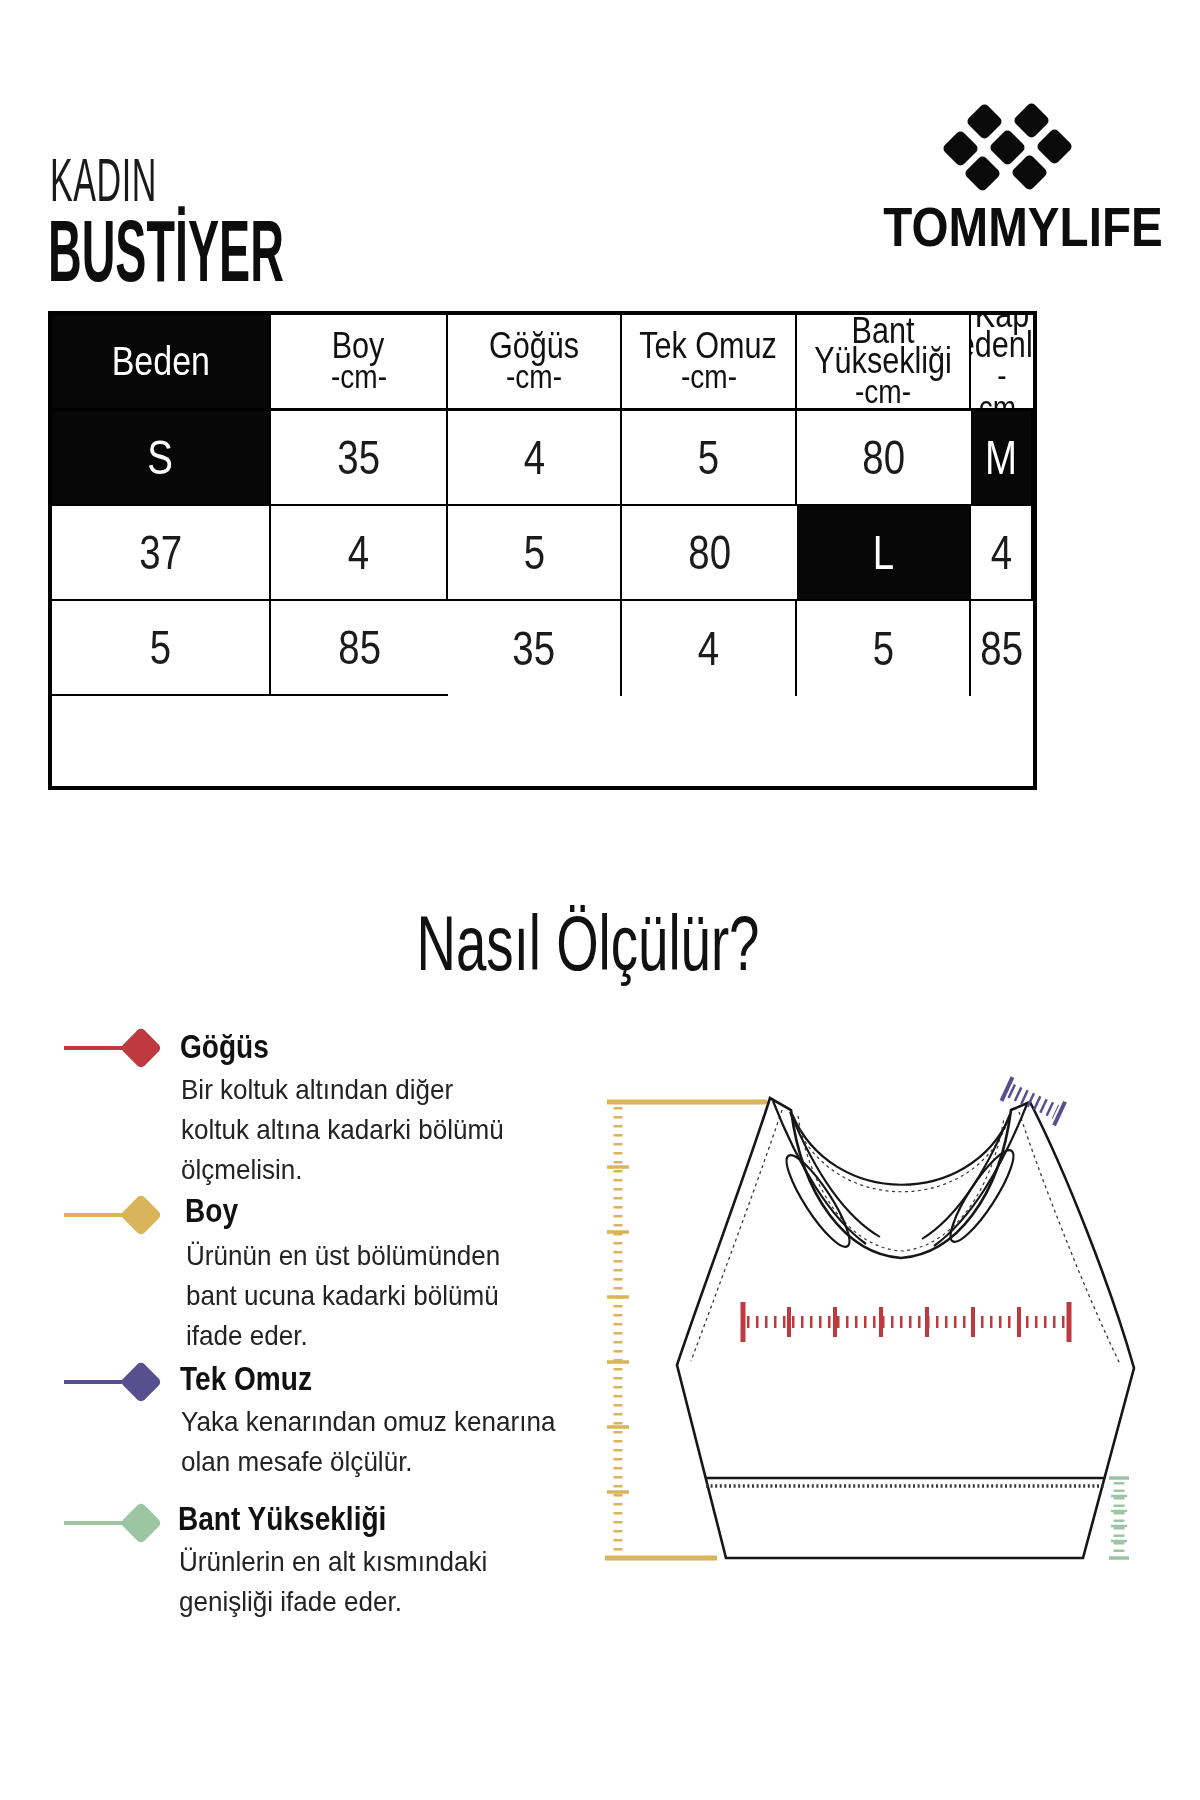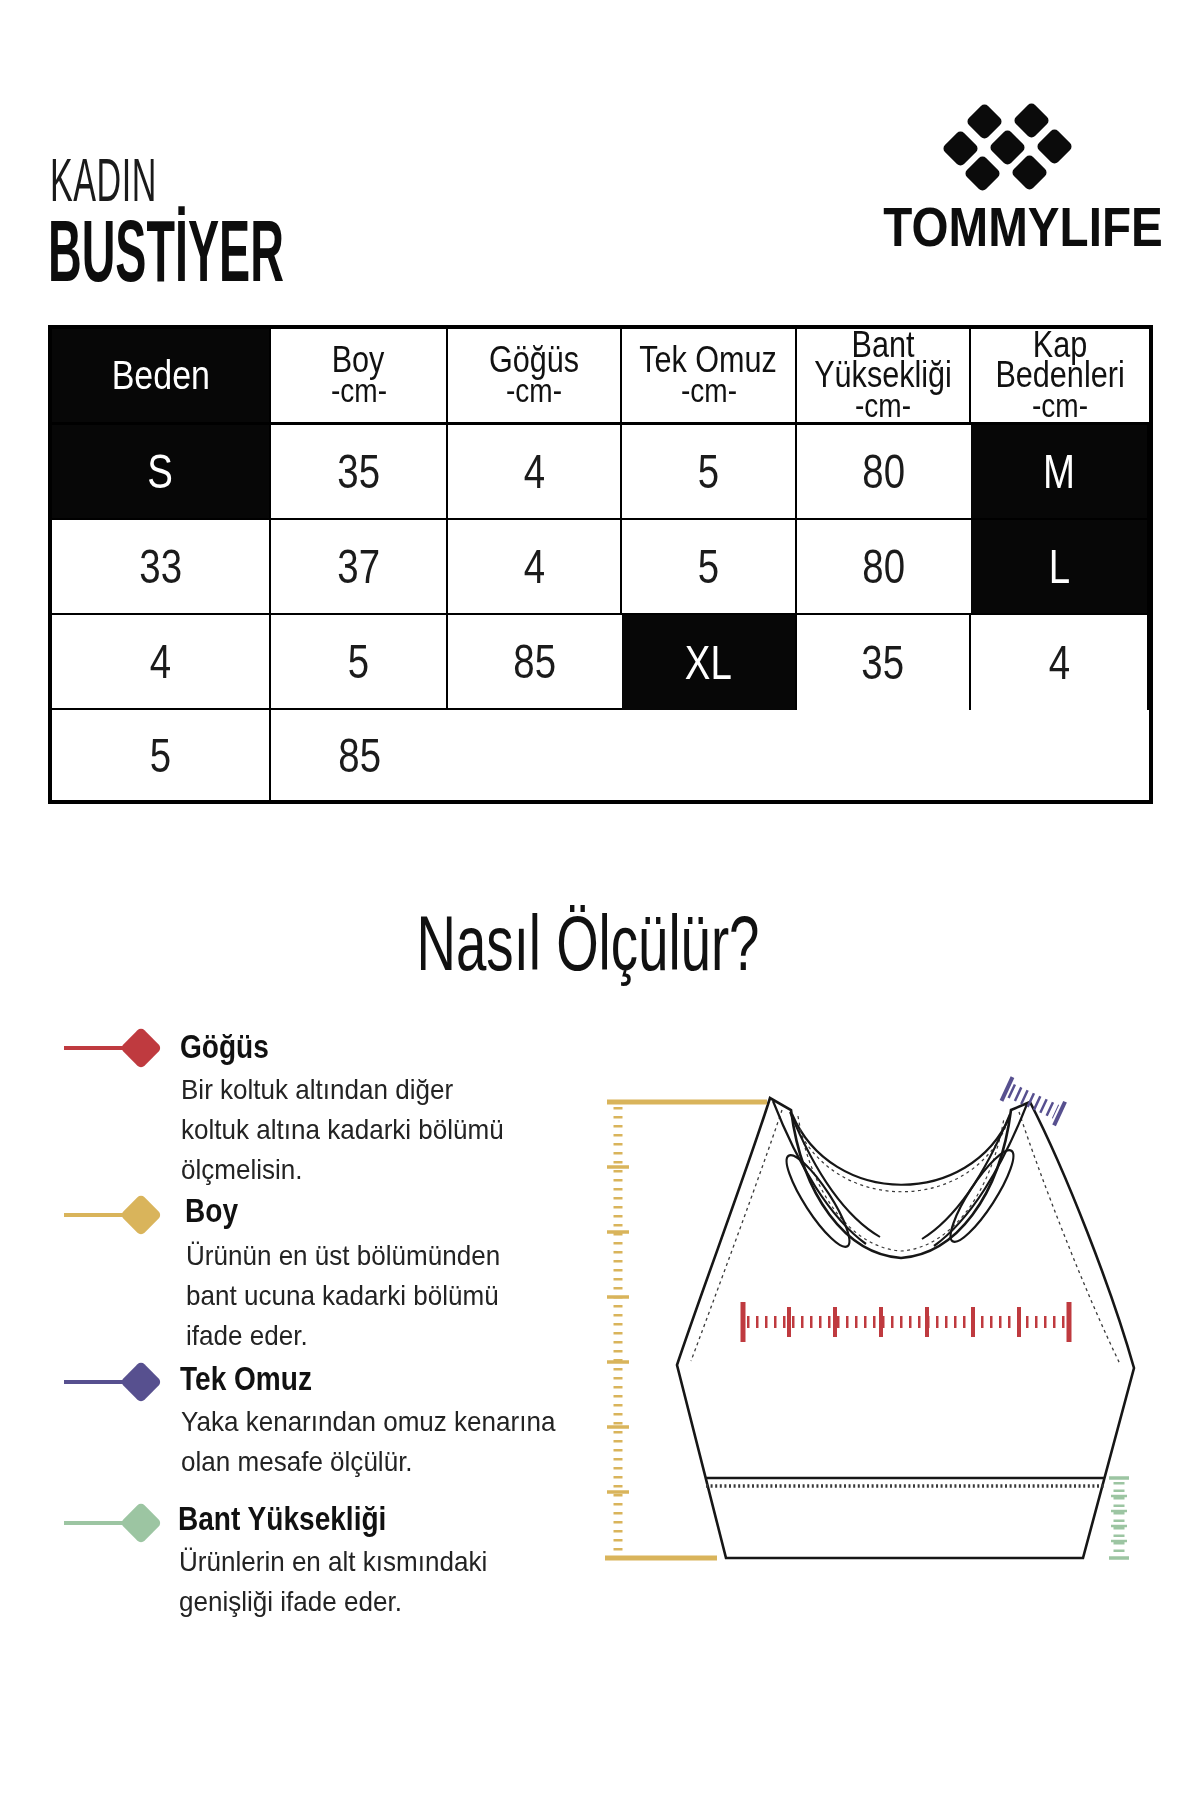--- a/index.html
+++ b/index.html
@@ -30,21 +30,21 @@
     border-radius:5px;transform:rotate(45deg);
   }
   .logo-text{
     position:absolute;right:37px;top:194px;
     font-size:56px;font-weight:800;color:#0d0d0d;letter-spacing:0;
     transform:scaleX(.85);transform-origin:right top;white-space:nowrap;
   }
 
   
   .size-table{
-    position:absolute;left:48px;top:325px;width:1105px;height:479px;
+    position:absolute;left:48px;top:311px;width:989px;height:479px;
     border:4px solid #000;background:#fff;
     display:grid;
     grid-template-columns:219px 177px 174px 175px 174px 1fr;
     grid-template-rows:96px 95px 95px 95px 1fr;
   }
   .cell{
     display:flex;flex-direction:column;align-items:center;justify-content:center;
     border-right:2px solid #000;border-bottom:2px solid #000;background:#fff;overflow:hidden;
   }
   .cell.head{border-bottom-width:3px;}
@@ -152,23 +152,20 @@
       <span class="cx n">5</span>
       </div>
     <div class="cell col-last">
       <span class="cx n">80</span>
       </div>
 
     <div class="cell dark">
       <span class="cx sz">M</span>
       </div>
     <div class="cell">
-      <span class="cx n">33</span>
-      </div>
-    <div class="cell">
       <span class="cx n">37</span>
       </div>
     <div class="cell">
       <span class="cx n">4</span>
       </div>
     <div class="cell">
       <span class="cx n">5</span>
       </div>
     <div class="cell col-last">
       <span class="cx n">80</span>
@@ -180,23 +177,20 @@
     <div class="cell">
       <span class="cx n">4</span>
       </div>
     <div class="cell">
       <span class="cx n">5</span>
       </div>
     <div class="cell col-last">
       <span class="cx n">85</span>
       </div>
 
-    <div class="cell dark row-last">
-      <span class="cx sz">XL</span>
-      </div>
     <div class="cell row-last">
       <span class="cx n">35</span>
       </div>
     <div class="cell row-last">
       <span class="cx n">4</span>
       </div>
     <div class="cell row-last">
       <span class="cx n">5</span>
       </div>
     <div class="cell row-last col-last">

